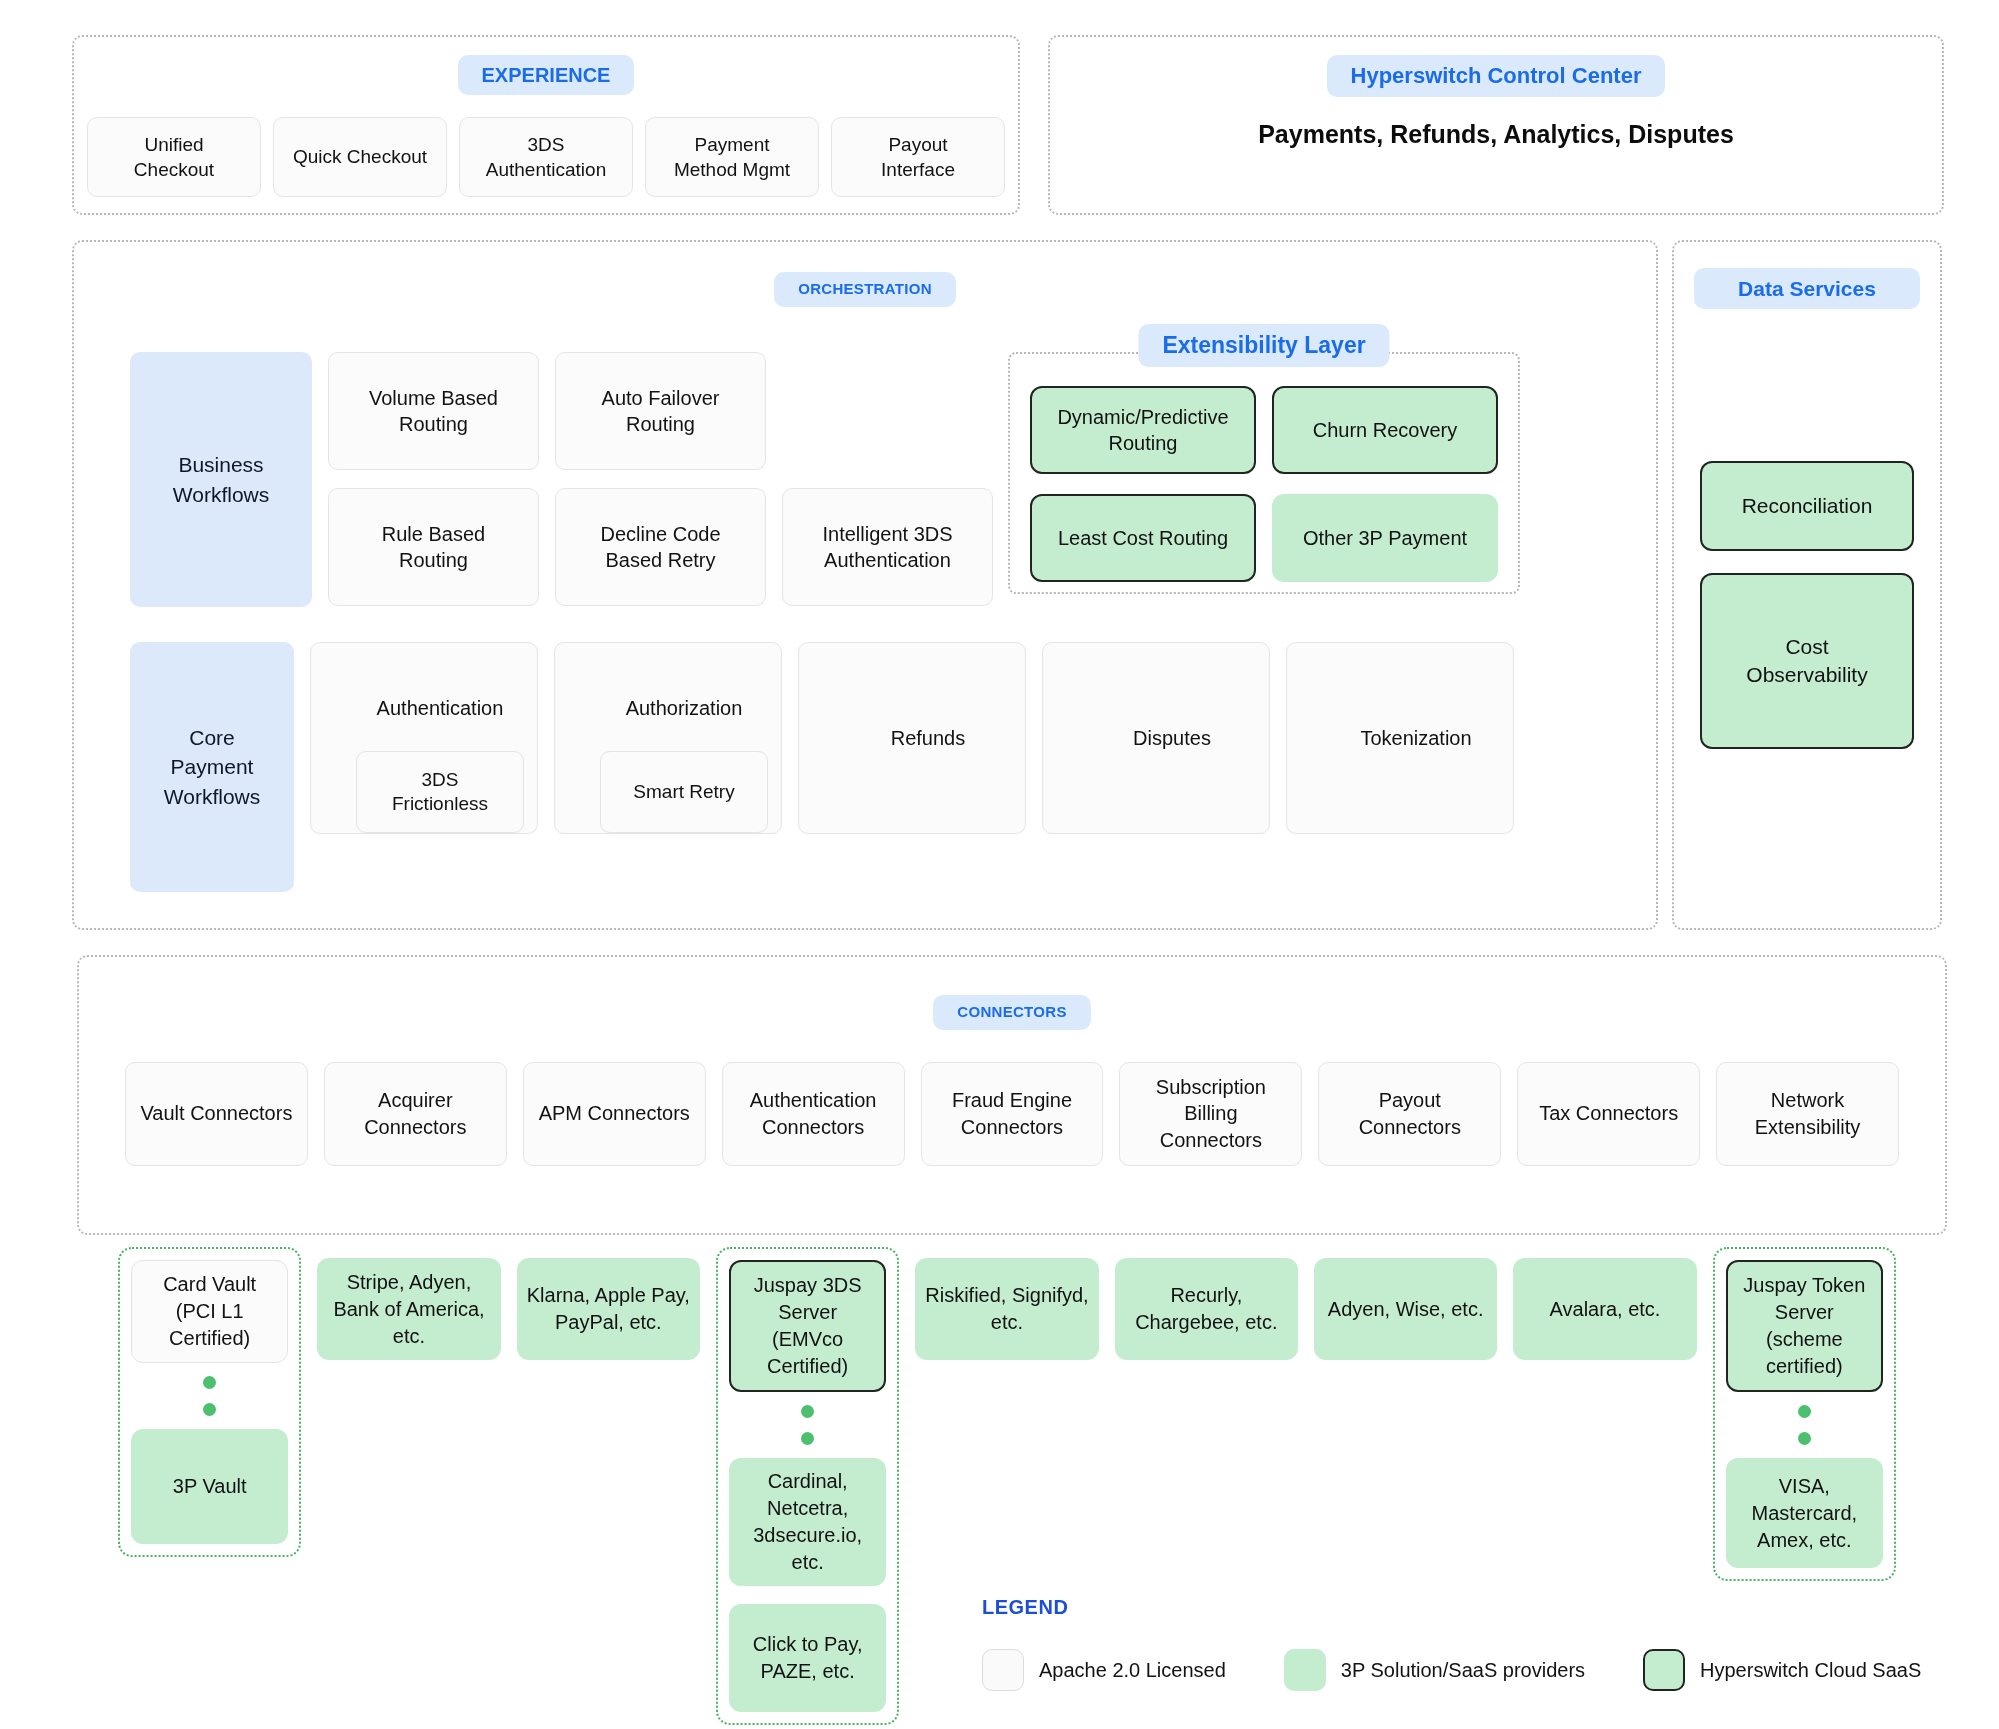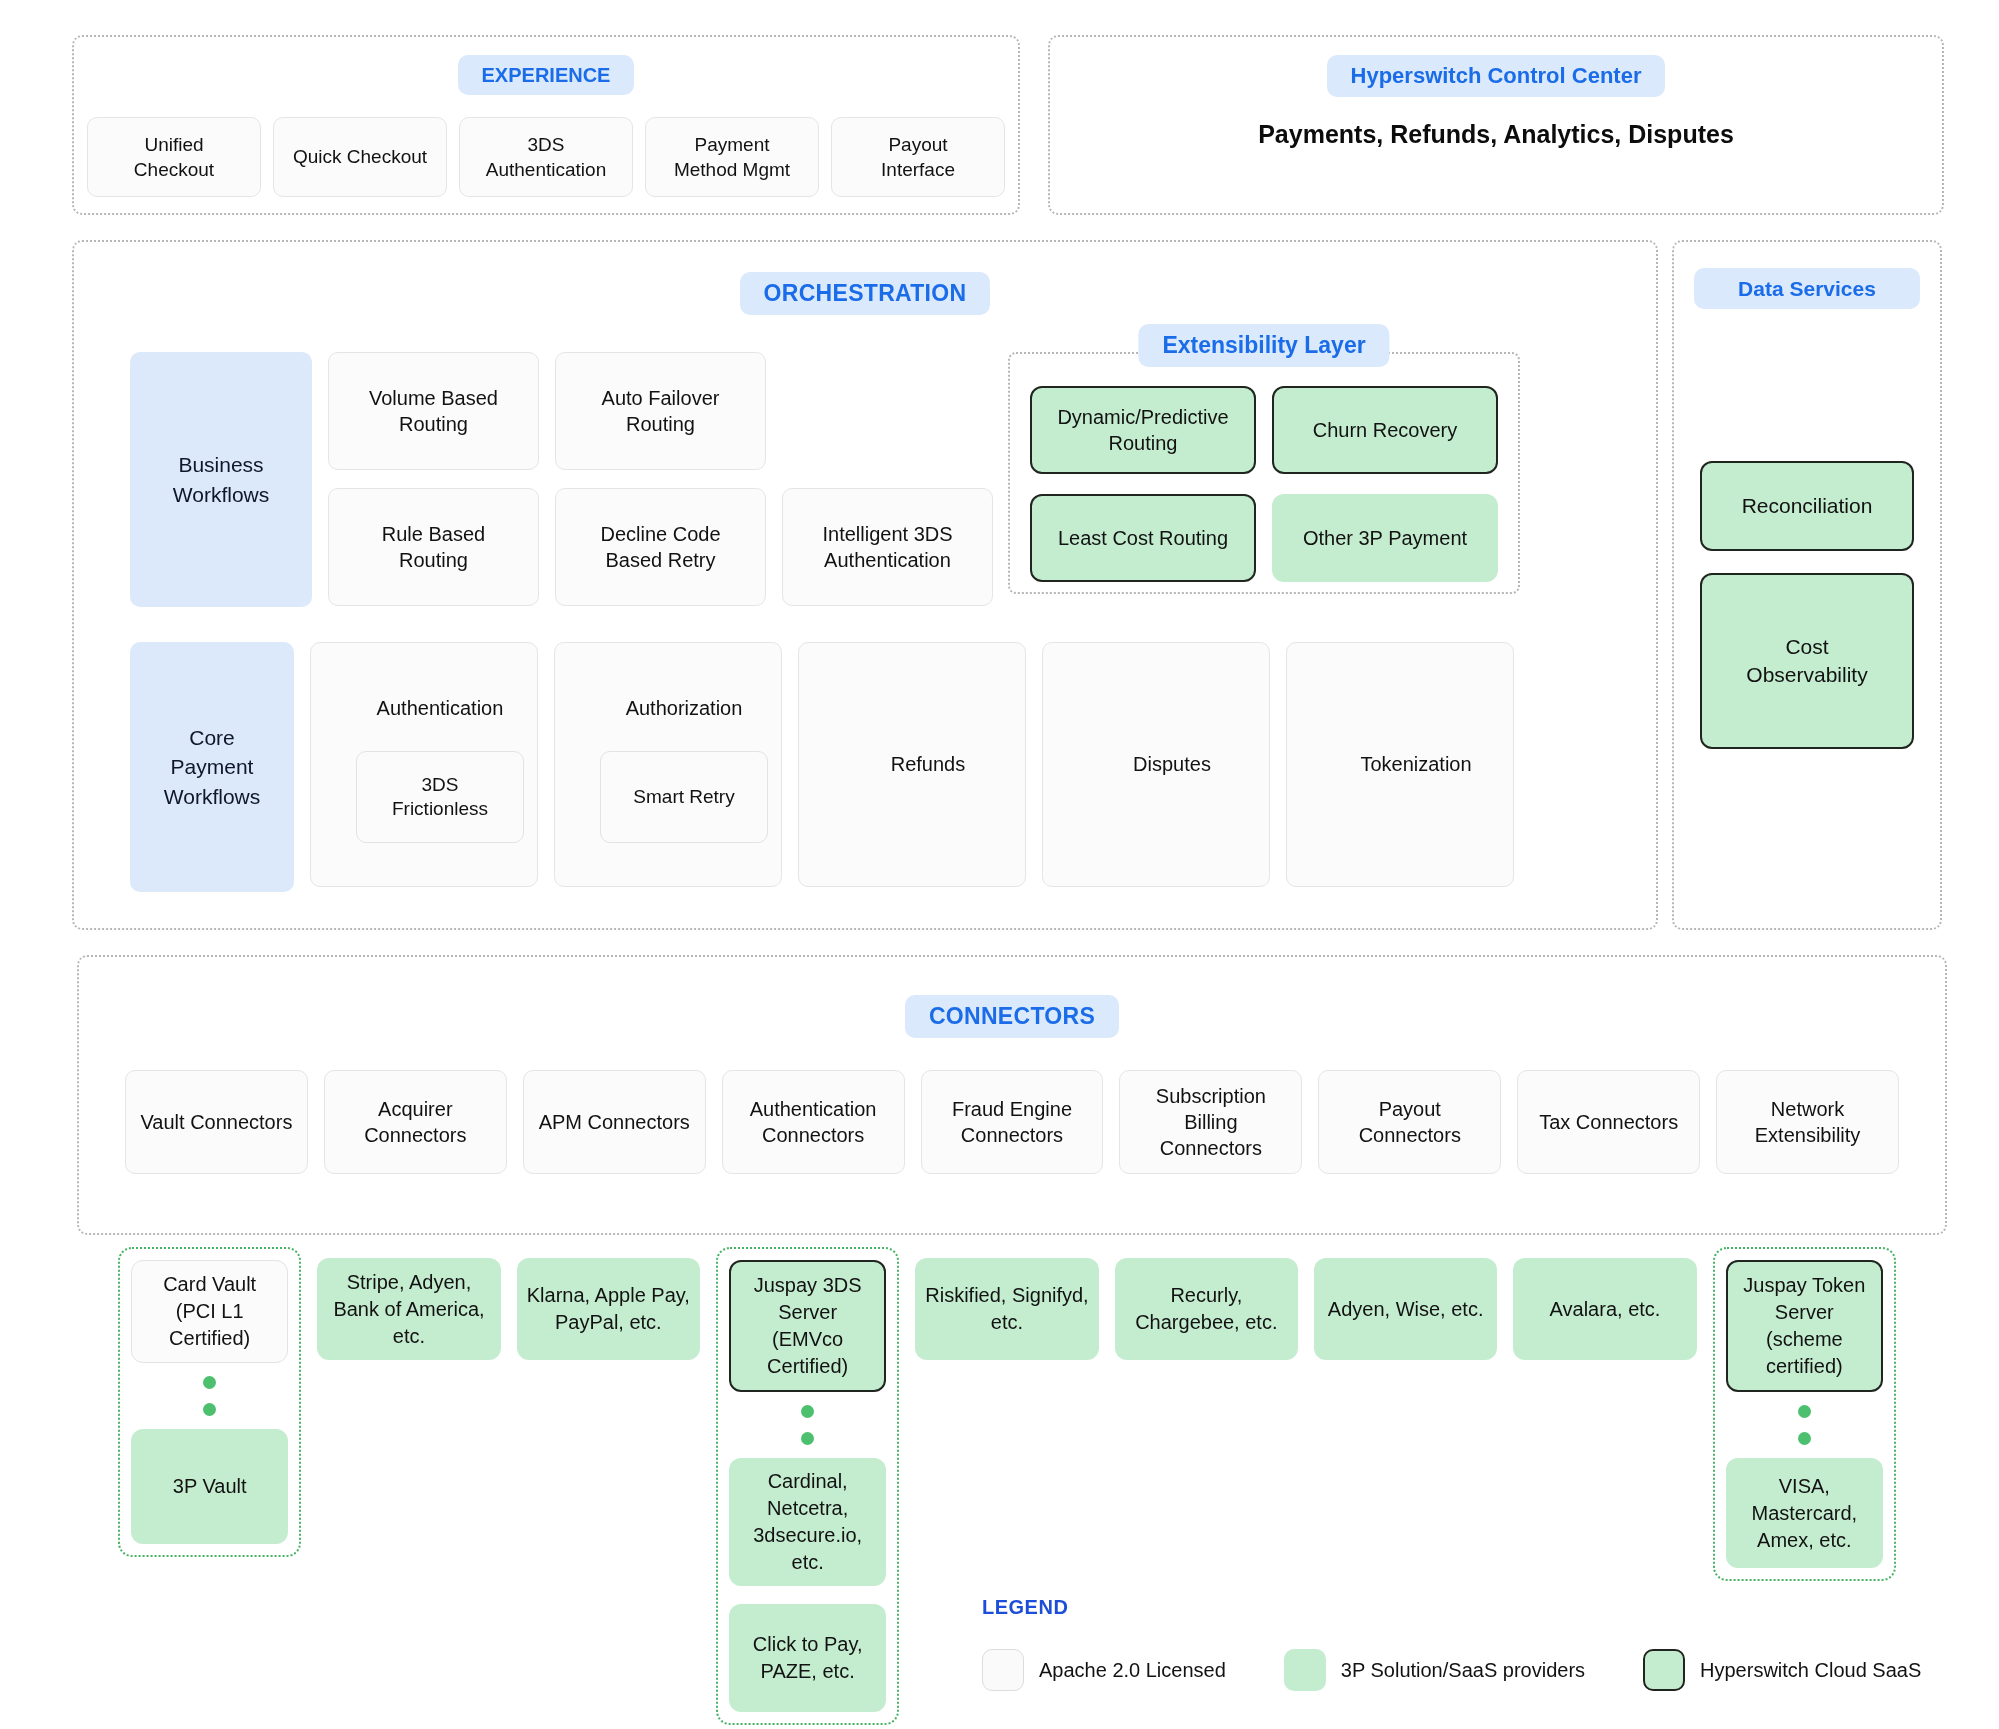--- a/index.html
+++ b/index.html
@@ -2,21 +2,21 @@
 <html><head>
 <meta charset="utf-8">
 <style>
   html,body{margin:0;padding:0;background:#ffffff;}
   .canvas{position:relative;width:1999px;height:1729px;background:#ffffff;
           font-family:"Liberation Sans",sans-serif;color:#121212;overflow:hidden;}
 
   
   .dashed{position:absolute;border:2px dotted #b7b7b7;border-radius:10px;box-sizing:border-box;}
   .pill{display:inline-block;background:#dbe9fc;color:#1a6ce8;font-weight:600;
-        border-radius:10px;padding:9px 24px;font-size:23px;line-height:1.1;}
+        border-radius:10px;padding:9px 24px;font-size:15px;line-height:1.1;}
   .card{background:#fbfbfb;border:1.5px solid #e5e5e5;border-radius:10px;box-sizing:border-box;
         display:flex;align-items:center;justify-content:center;text-align:center;
         font-weight:500;line-height:1.32;color:#121212;}
   .gbox{background:#c4edd0;border-radius:12px;display:flex;align-items:center;justify-content:center;
         flex-direction:column;text-align:center;font-size:20px;font-weight:500;line-height:1.32;
         box-sizing:border-box;padding:0 22px;}
   .gbox.cloud{border:2.5px solid #20261f;}
   .panel-blue{background:#dce9fb;border-radius:10px;color:#0f172a;font-size:21px;font-weight:500;
         display:flex;align-items:center;justify-content:center;text-align:center;line-height:1.4;
         padding:0 32px;box-sizing:border-box;}
@@ -38,21 +38,21 @@
   .bw{width:182px;height:255px;}
   .mid{width:664px;display:flex;flex-direction:column;gap:18px;}
   .mid-row{display:flex;gap:16px;}
   .mid-card{width:211px;height:118px;font-size:20px;padding:0 20px;flex:none;}
   .ext{position:relative;width:512px;height:242px;border:2px dotted #b7b7b7;border-radius:8px;box-sizing:border-box;}
   .ext-pill{position:absolute;top:-30px;left:50%;transform:translateX(-50%);font-size:23px;white-space:nowrap;}
   .ext-grid{display:grid;grid-template-columns:1fr 1fr;gap:20px 16px;padding:32px 20px 20px;}
   .ext-grid .gbox{height:88px;}
   .orch-bottom{position:absolute;left:56px;top:400px;display:flex;gap:16px;}
   .cpw{width:164px;height:250px;}
-  .big-card{width:228px;height:245px;font-size:20px;flex:none;padding-left:32px;}
+  .big-card{width:228px;height:192px;font-size:20px;flex:none;padding-left:32px;}
   .stack-card{flex-direction:column;justify-content:flex-start;padding-top:52px;}
   .nested{margin-top:30px;width:168px;height:92px;font-size:19px;background:#fbfbfb;border:1.5px solid #e3e3e3;
           border-radius:10px;display:flex;align-items:center;justify-content:center;text-align:center;
           line-height:1.3;padding:0 24px;box-sizing:border-box;font-weight:500;}
 
   
   #data-services{left:1672px;top:240px;width:270px;height:690px;text-align:center;}
   .ds-pill{display:block;margin:26px 20px 0;font-size:21px;padding:9px 16px;}
   .ds-recon{margin:152px 26px 0;height:90px;font-size:21px;}
   .ds-cost{margin:22px 26px 0;height:176px;font-size:21px;padding:0 36px;}

